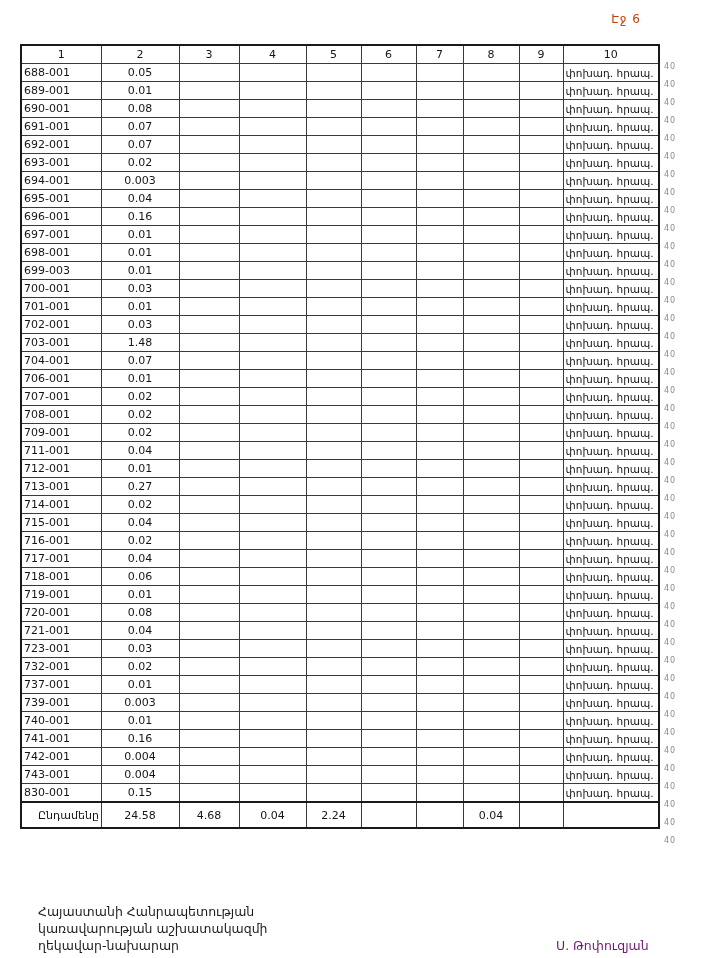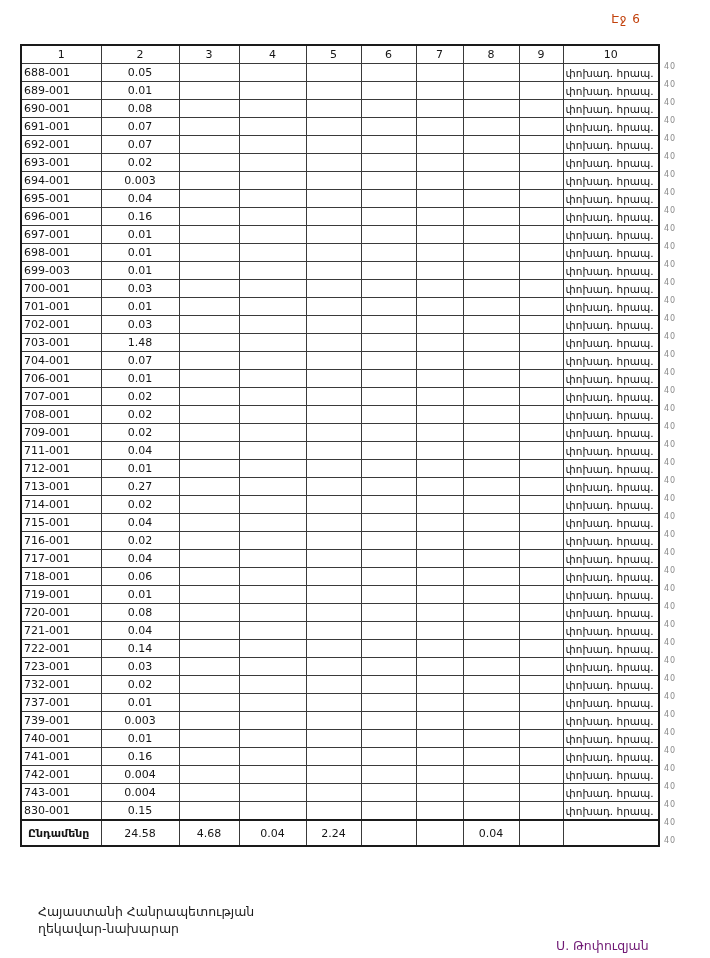--- a/index.html
+++ b/index.html
@@ -33,21 +33,21 @@
     border-bottom:1.5px solid #222;
   }
   td.c1{text-align:left;padding-left:4px;}
   td.c2{text-align:center;}
   td.c10{text-align:left;padding-left:5px;font-size:10.5px;}
   tr.total-row td{
     height:24px;
     border-top:2px solid #1a1a1a;
     font-size:11px;
   }
-  tr.total-row td.c1{padding-left:6px;font-weight:bold;}
+  tr.total-row td.c1{padding-left:16px;}
   tr.total-row td.c2, tr.total-row td.c3, tr.total-row td.c4,
   tr.total-row td.c5, tr.total-row td.c6, tr.total-row td.c7,
   tr.total-row td.c8, tr.total-row td.c9{text-align:center;}
   #margin-marks{
     position:absolute;left:664px;top:48px;width:40px;
   }
   #margin-marks .mark{
     position:absolute;left:0;
     font-size:8px;color:#8a8a8a;
     letter-spacing:1px;
@@ -464,32 +464,20 @@
           <td class="c5"></td>
           <td class="c6"></td>
           <td class="c7"></td>
           <td class="c8"></td>
           <td class="c9"></td>
           <td class="c10">փոխադ. հրապ.</td>
         </tr>
         <tr>
           <td class="c1">721-001</td>
           <td class="c2">0.04</td>
-          <td class="c3"></td>
-          <td class="c4"></td>
-          <td class="c5"></td>
-          <td class="c6"></td>
-          <td class="c7"></td>
-          <td class="c8"></td>
-          <td class="c9"></td>
-          <td class="c10">փոխադ. հրապ.</td>
-        </tr>
-        <tr>
-          <td class="c1">722-001</td>
-          <td class="c2">0.14</td>
           <td class="c3"></td>
           <td class="c4"></td>
           <td class="c5"></td>
           <td class="c6"></td>
           <td class="c7"></td>
           <td class="c8"></td>
           <td class="c9"></td>
           <td class="c10">փոխադ. հրապ.</td>
         </tr>
         <tr>
@@ -659,18 +647,19 @@
       <div class="mark" style="top: 698px;">40</div>
       <div class="mark" style="top: 716px;">40</div>
       <div class="mark" style="top: 734px;">40</div>
       <div class="mark" style="top: 752px;">40</div>
       <div class="mark" style="top: 770px;">40</div>
       <div class="mark" style="top: 788px;">40</div>
     </div>
 
   <div class="footer-left">
     <div>Հայաստանի Հանրապետության</div>
+    <div>կառավարության աշխատակազմի</div>
     <div>ղեկավար-նախարար</div>
   </div>
 
   <div class="footer-signature">Ս. Թոփուզյան</div>
 
 </div>
 
 </body></html>

